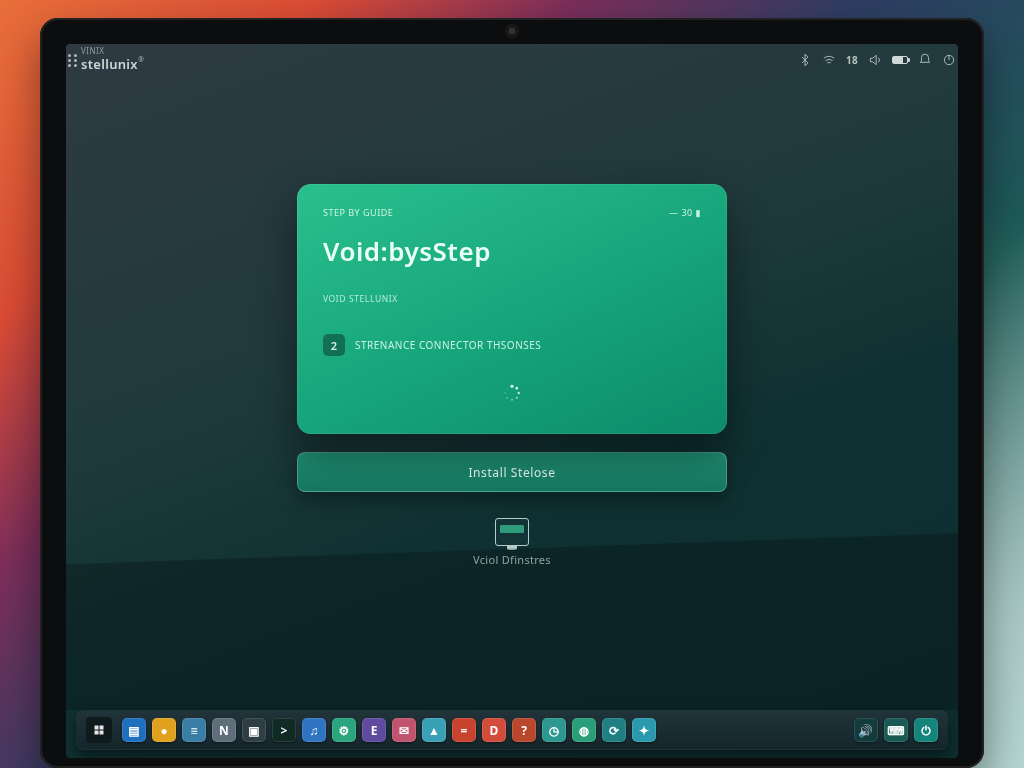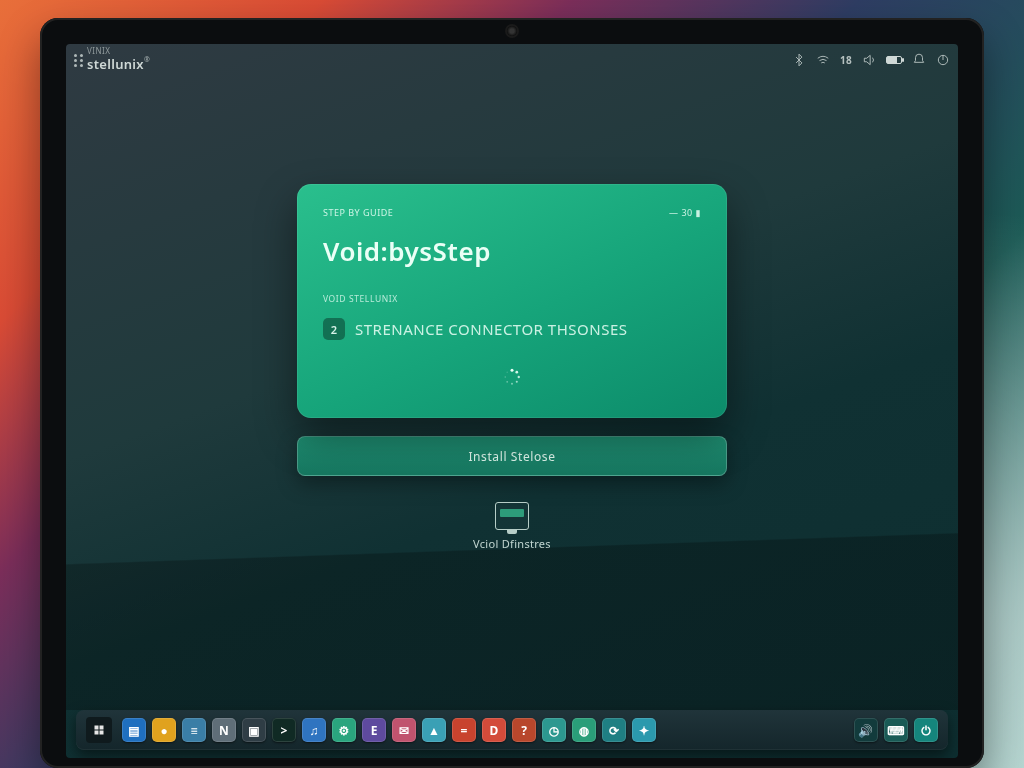--- a/index.html
+++ b/index.html
@@ -42,21 +42,21 @@
   .screen::after{
     content:""; position:absolute; left:0; right:0; bottom:48px; height:45%;
     background:linear-gradient(178deg, transparent 49.6%, rgba(0,0,0,.25) 50%);
     pointer-events:none;
   }
 
   
   .panel-top {
     position:absolute; top:0; left:0; right:0; height:32px;
     display:flex; align-items:center; justify-content:space-between;
-    padding:0 8px;
+    padding:0 2px;
     color:#cfd8d6;
   }
   .panel-left { display:flex; align-items:center; gap:10px; }
   .activities-dots { display:flex; flex-direction:column; gap:2px; opacity:.8;}
   .activities-dots span{ width:3px;height:3px;background:#cfd8d6;border-radius:50%; box-shadow:6px 0 #cfd8d6;}
   .brand-small{ font-size:8px; letter-spacing:.5px; opacity:.6; line-height:1; }
   .brand { font-weight:600; letter-spacing:.3px; font-size:13px; }
   .brand sup{ font-size:7px; opacity:.7; vertical-align:top; }
 
   .panel-right { display:flex; align-items:center; gap:10px;font-weight:bold; }
@@ -77,29 +77,29 @@
     width:100%;
     background:linear-gradient(155deg,#2abf8d 0%, #16a47a 55%, #0c8b6a 100%);
     border-radius:14px;
     padding:22px 26px 32px 26px;
     box-shadow:0 0 0 1px rgba(255,255,255,.08) inset, 0 18px 40px rgba(0,0,0,.45);
     color:#eafff6;
     position:relative;
   }
   .card-top{ display:flex;justify-content:space-between;align-items:center;font-size:9px;letter-spacing:.5px;opacity:.85;margin-bottom:14px;}
   .title { font-size:26px; font-weight:600; letter-spacing:.5px; margin-bottom:24px; }
-  .subtitle{ font-size:8.5px; letter-spacing:.6px; opacity:.75; margin-bottom:14px; text-transform:uppercase;}
+  .subtitle{ font-size:8.5px; letter-spacing:.6px; opacity:.75; margin-bottom:30px; text-transform:uppercase;}
   .step-row{ display:flex; align-items:center; gap:10px; margin-bottom:28px;}
   .step-badge{
     width:22px;height:22px;border-radius:5px;
     background:rgba(0,0,0,.35);
     display:flex;align-items:center;justify-content:center;
     font-size:11px;font-weight:600;color:#d7f2e8;
   }
-  .step-text{ font-size:15px; letter-spacing:.5px; opacity:.85; text-transform:uppercase;}
+  .step-text{ font-size:10px; letter-spacing:.5px; opacity:.85; text-transform:uppercase;}
   .spinner{
     width:18px;height:18px;margin:8px auto 0;
     display:block;
   }
   .spinner svg{width:18px;height:18px;}
 
   .primary-btn{
     margin-top:18px;
     width:100%; height:40px;
     border:1px solid rgba(255,255,255,.22);

